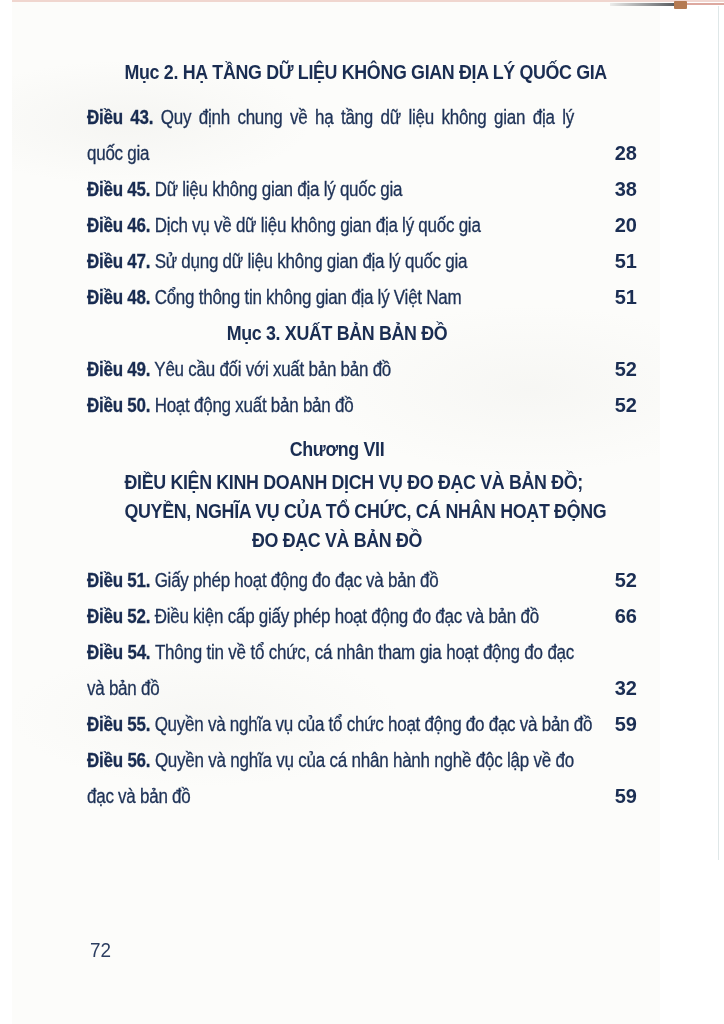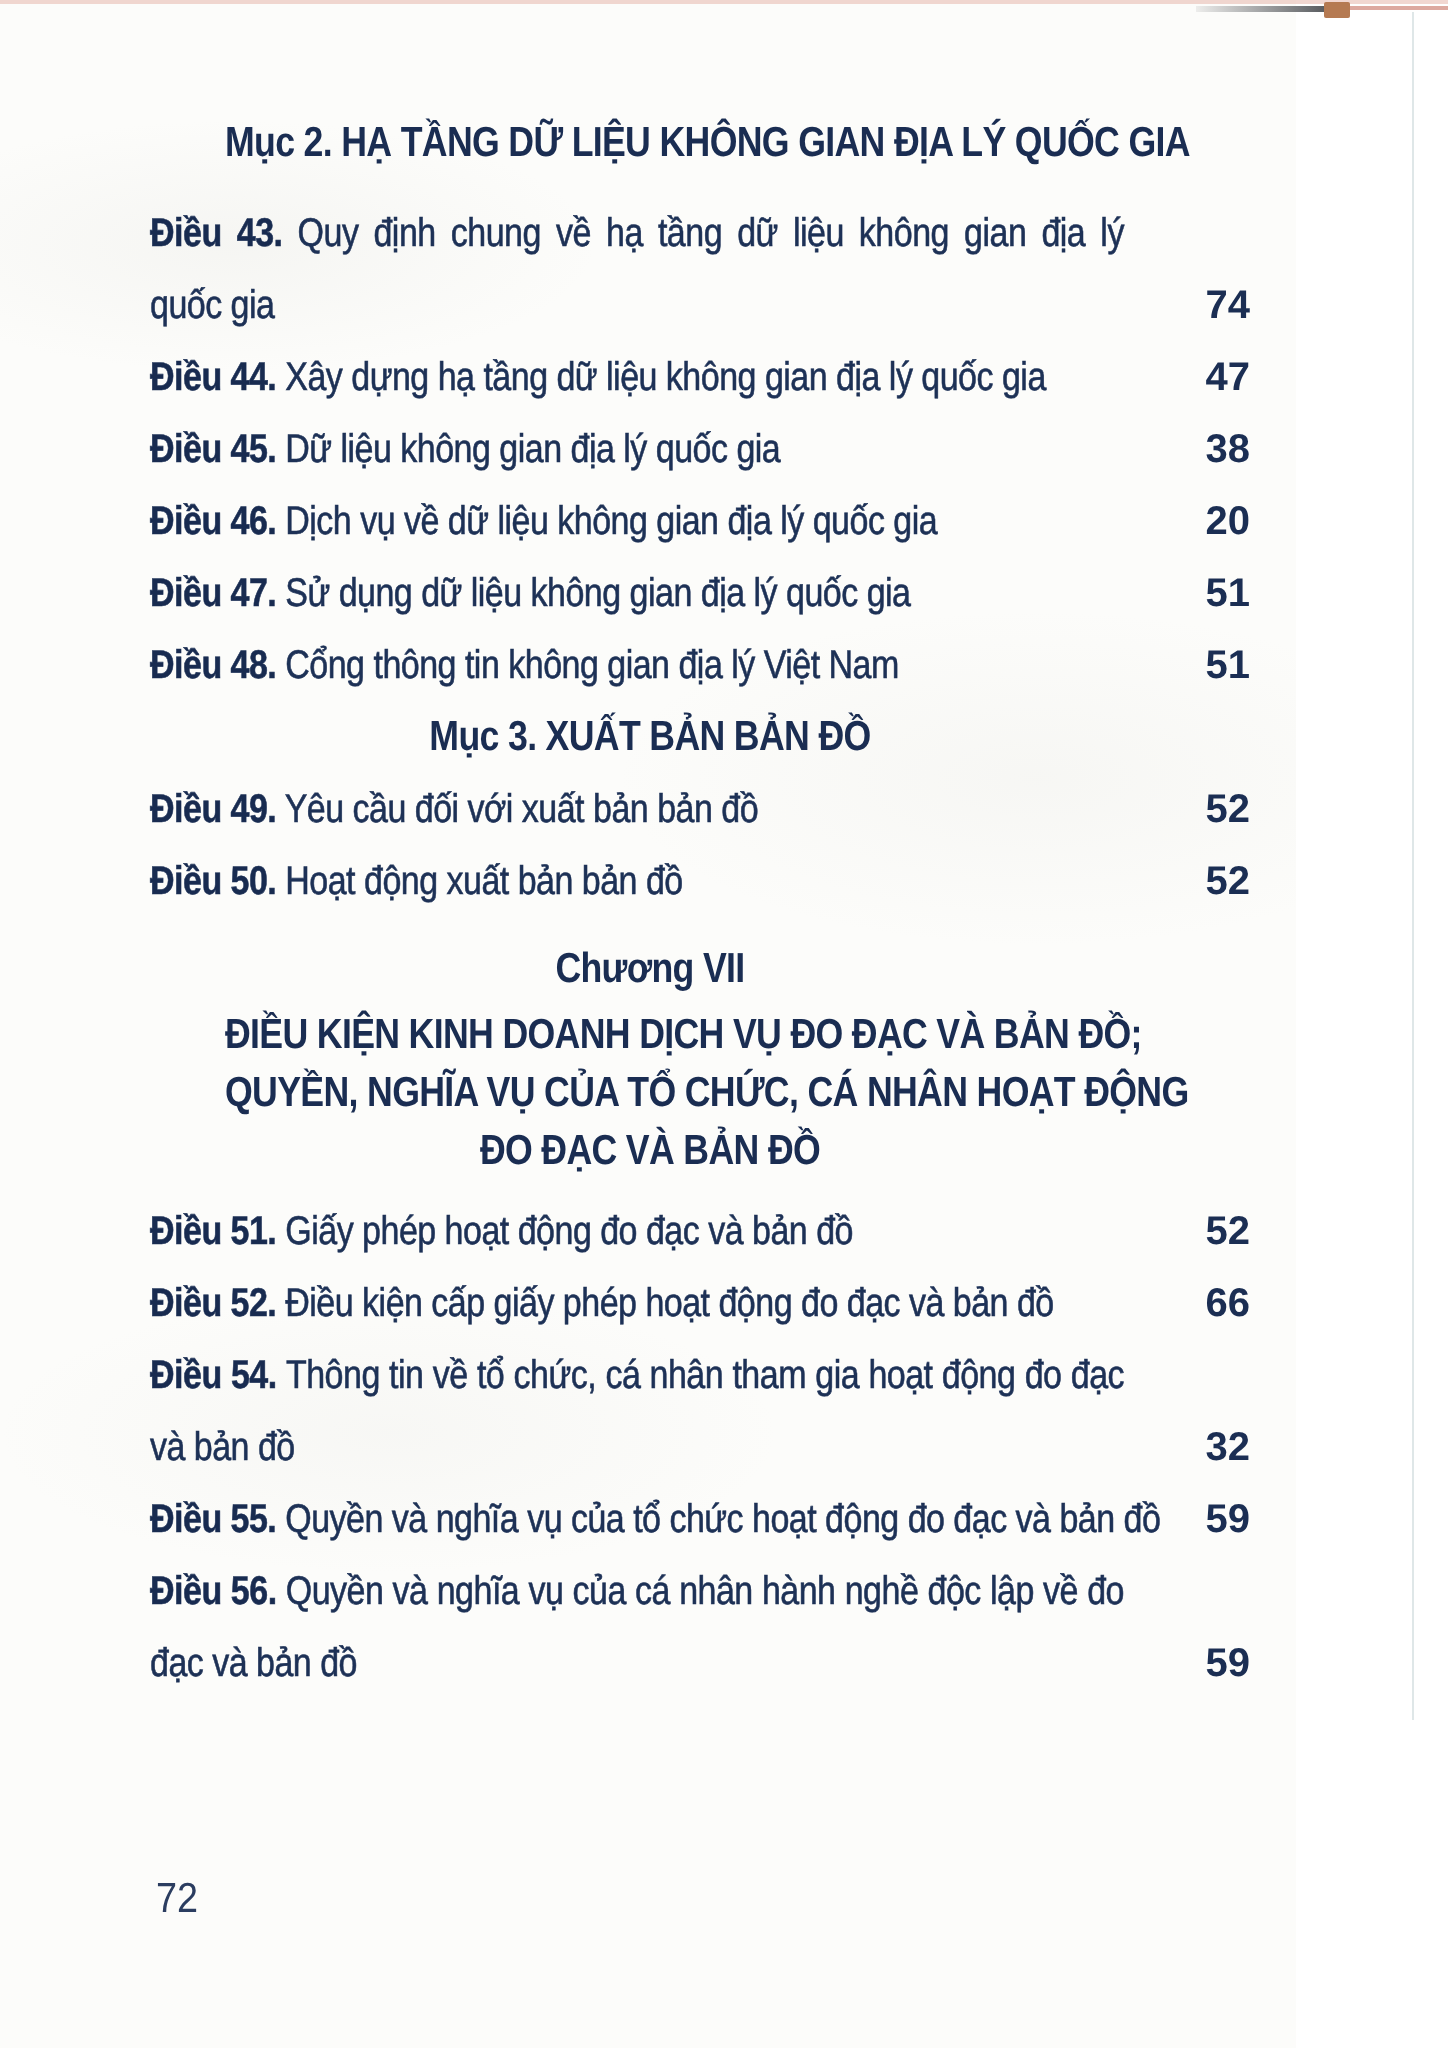--- a/index.html
+++ b/index.html
@@ -11,20 +11,21 @@
   }
   .page {
     position: relative;
     width: 648px; height: 1024px;
     background:
       radial-gradient(ellipse 260px 90px at 18% 12%, rgba(205,205,198,0.14), rgba(205,205,198,0) 70%),
       radial-gradient(ellipse 300px 120px at 80% 38%, rgba(208,208,200,0.12), rgba(208,208,200,0) 70%),
       radial-gradient(ellipse 280px 100px at 30% 70%, rgba(205,205,198,0.10), rgba(205,205,198,0) 70%),
       #fcfcfa;
     color: #1d3156;
+    margin-left: 12px;
   }
 
   
   .art-topline   { position:absolute; top:0; left:0; width:724px; height:2px; background:#e6b7ac; opacity:.55; }
   .art-grayline  { position:absolute; top:3px; left:598px; width:66px; height:3px;
                    background:linear-gradient(to right, rgba(130,130,130,.12), #55585c); }
   .art-tab       { position:absolute; top:1px; left:662px; width:13px; height:8px; background:#b57a52; border-radius:1px; }
   .art-pinkright { position:absolute; top:3px; left:675px; width:49px; height:2px; background:#d49488; opacity:.8; }
   .art-edgeline  { position:absolute; top:6px; left:706px; width:1px; height:854px; background:rgba(150,175,180,.3); }
 
@@ -137,25 +138,21 @@
         <span>tầng</span>
         <span>dữ</span>
         <span>liệu</span>
         <span>không</span>
         <span>gian</span>
         <span>địa</span>
         <span>lý</span>
       </div>
       <div class="row">
         <span class="txt">quốc gia</span>
-        <span class="num">74</span>
-      </div>
-      <div class="row">
-        <span class="txt"><span class="lbl">Điều 44.</span> <span>Xây dựng hạ tầng dữ liệu không gian địa lý quốc gia</span></span>
-        <span class="num">47</span>
+        <span class="num">28</span>
       </div>
       <div class="row">
         <span class="txt"><span class="lbl">Điều 45.</span> <span>Dữ liệu không gian địa lý quốc gia</span></span>
         <span class="num">38</span>
       </div>
       <div class="row">
         <span class="txt"><span class="lbl">Điều 46.</span> <span>Dịch vụ về dữ liệu không gian địa lý quốc gia</span></span>
         <span class="num">20</span>
       </div>
       <div class="row">

